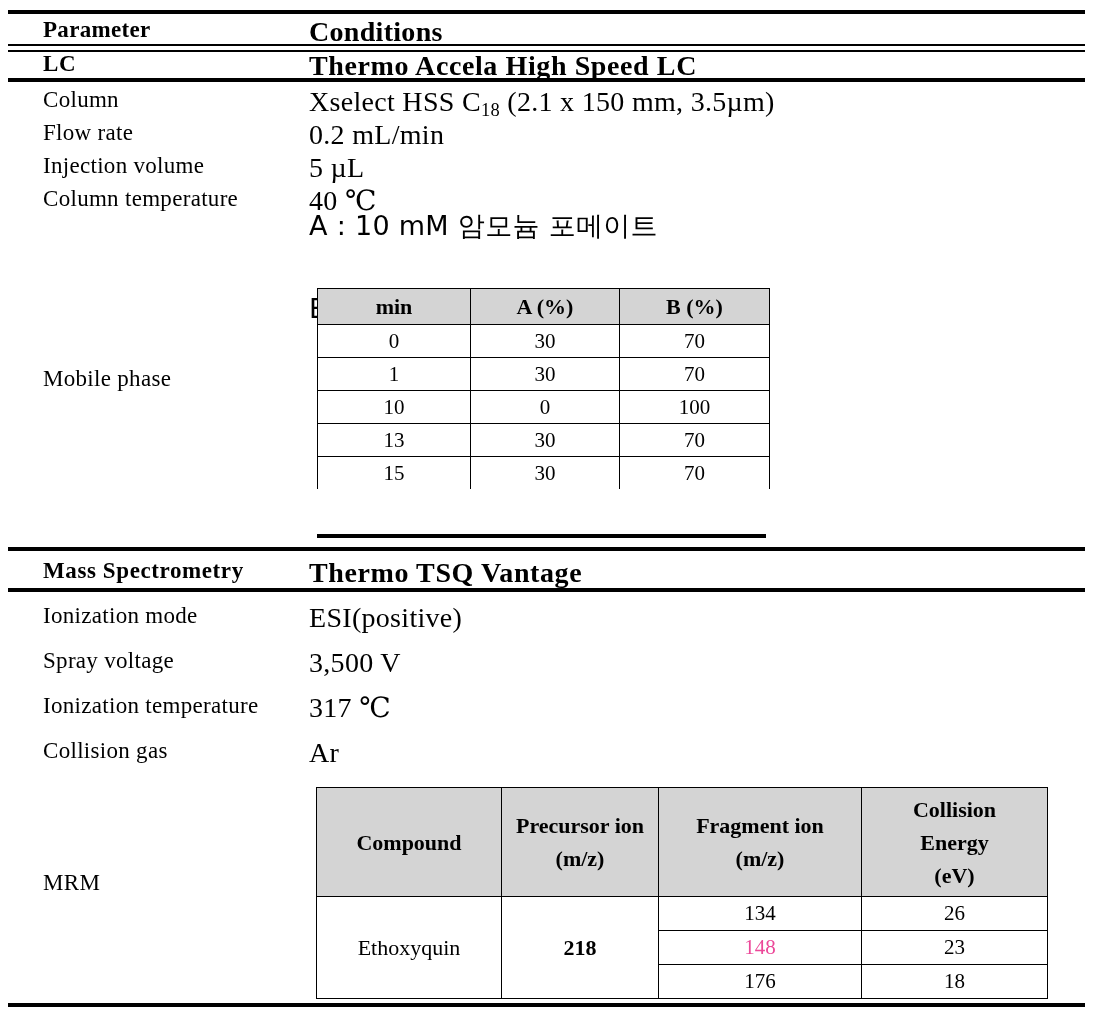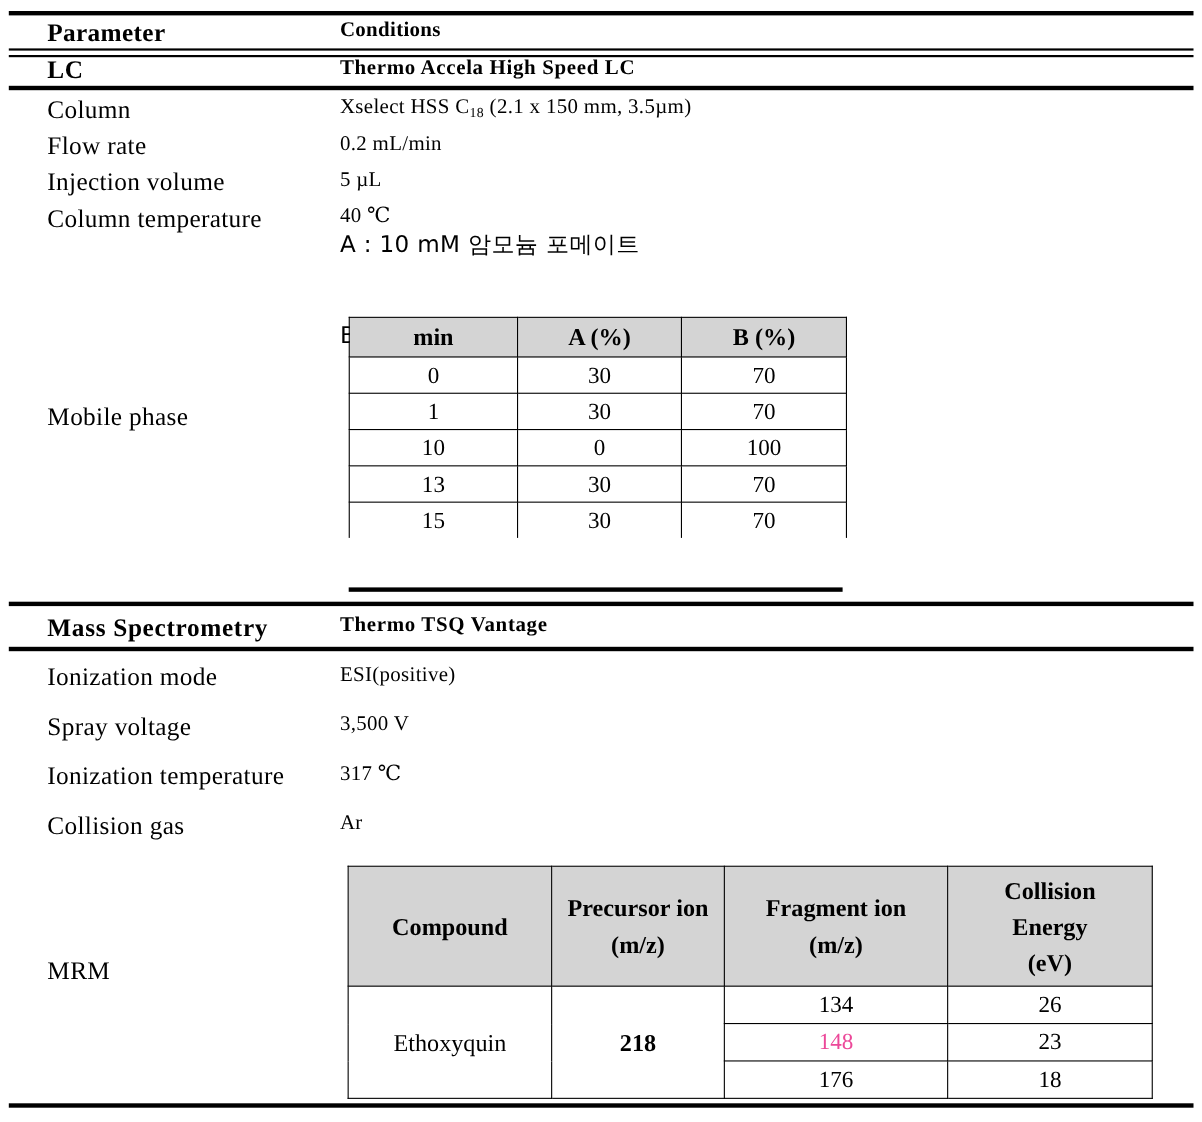--- a/index.html
+++ b/index.html
@@ -37,35 +37,35 @@
     position: absolute;
     left: 43px;
     font-size: 23px;
     line-height: 1;
     white-space: nowrap;
     letter-spacing: 0.3px;
   }
   .cond-col {
     position: absolute;
     left: 309px;
-    font-size: 19px;
+    font-size: 28px;
     line-height: 1;
     white-space: nowrap;
     letter-spacing: 0.3px;
   }
   .hdr {
     font-weight: bold;
   }
   .sec-hdr {
     font-weight: bold;
     letter-spacing: 0.6px;
   }
   .ko {
     font-family: "DejaVu Sans", "Liberation Sans", sans-serif;
-    font-size: 21px;
+    font-size: 27px;
     text-align: center;
   }
   sub {
     font-size: 0.66em;
     vertical-align: -0.28em;
   }
 
   
   table.inner {
     position: absolute;

